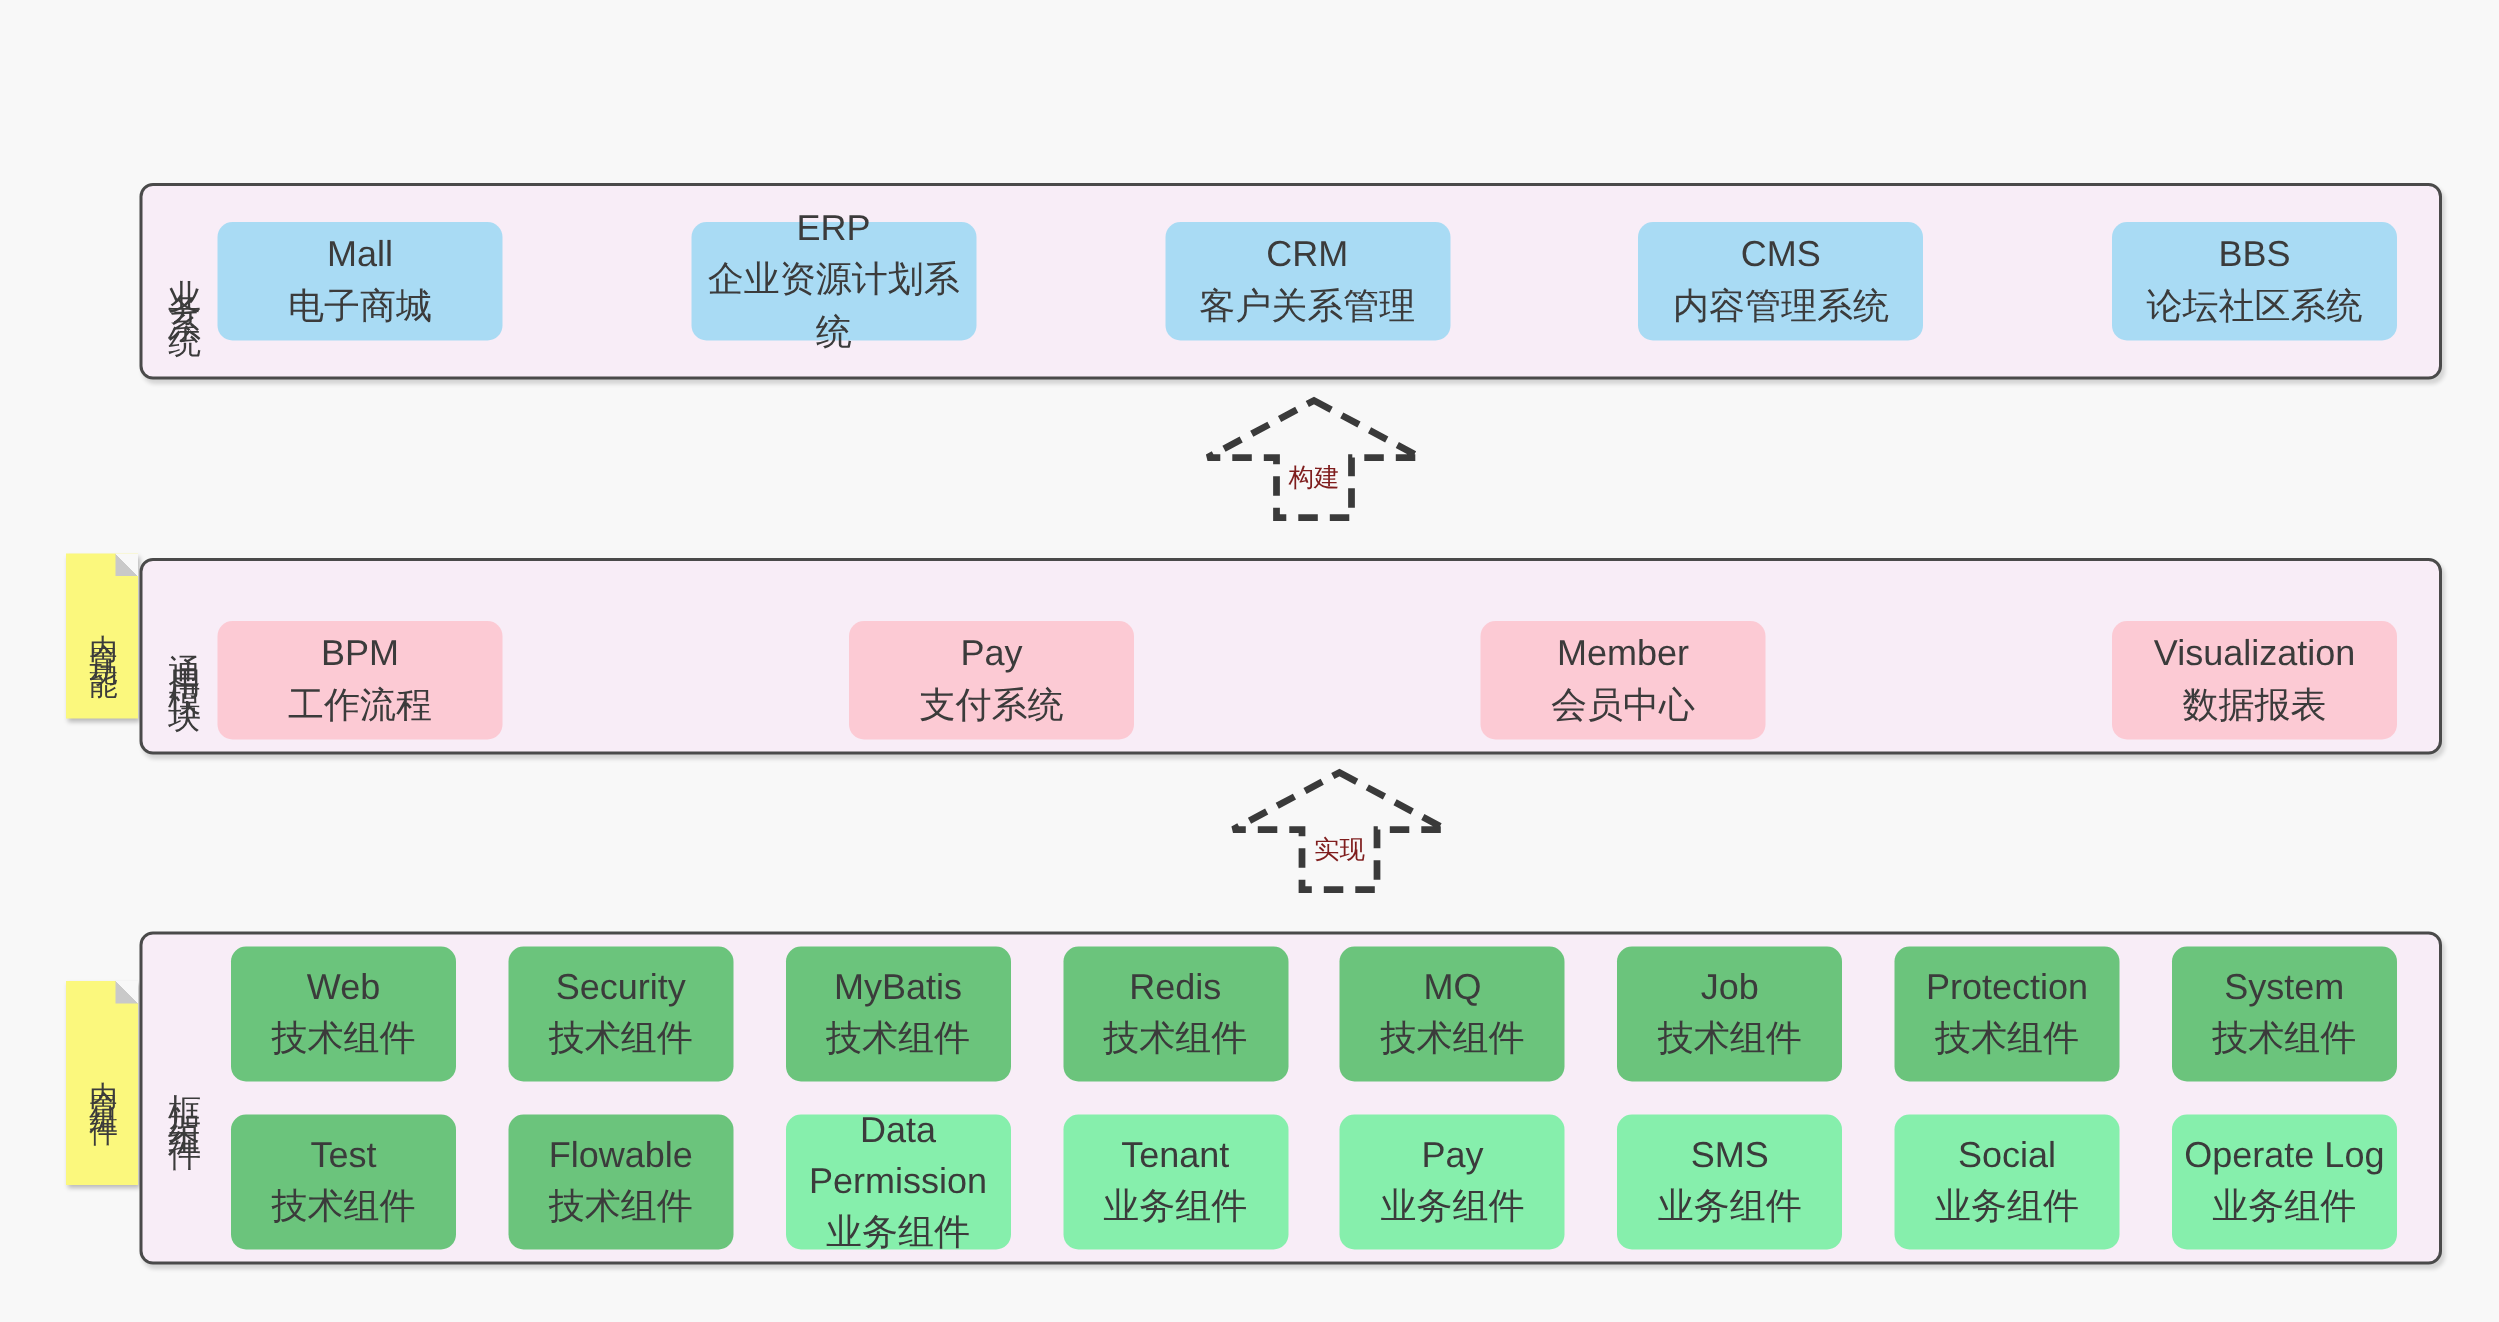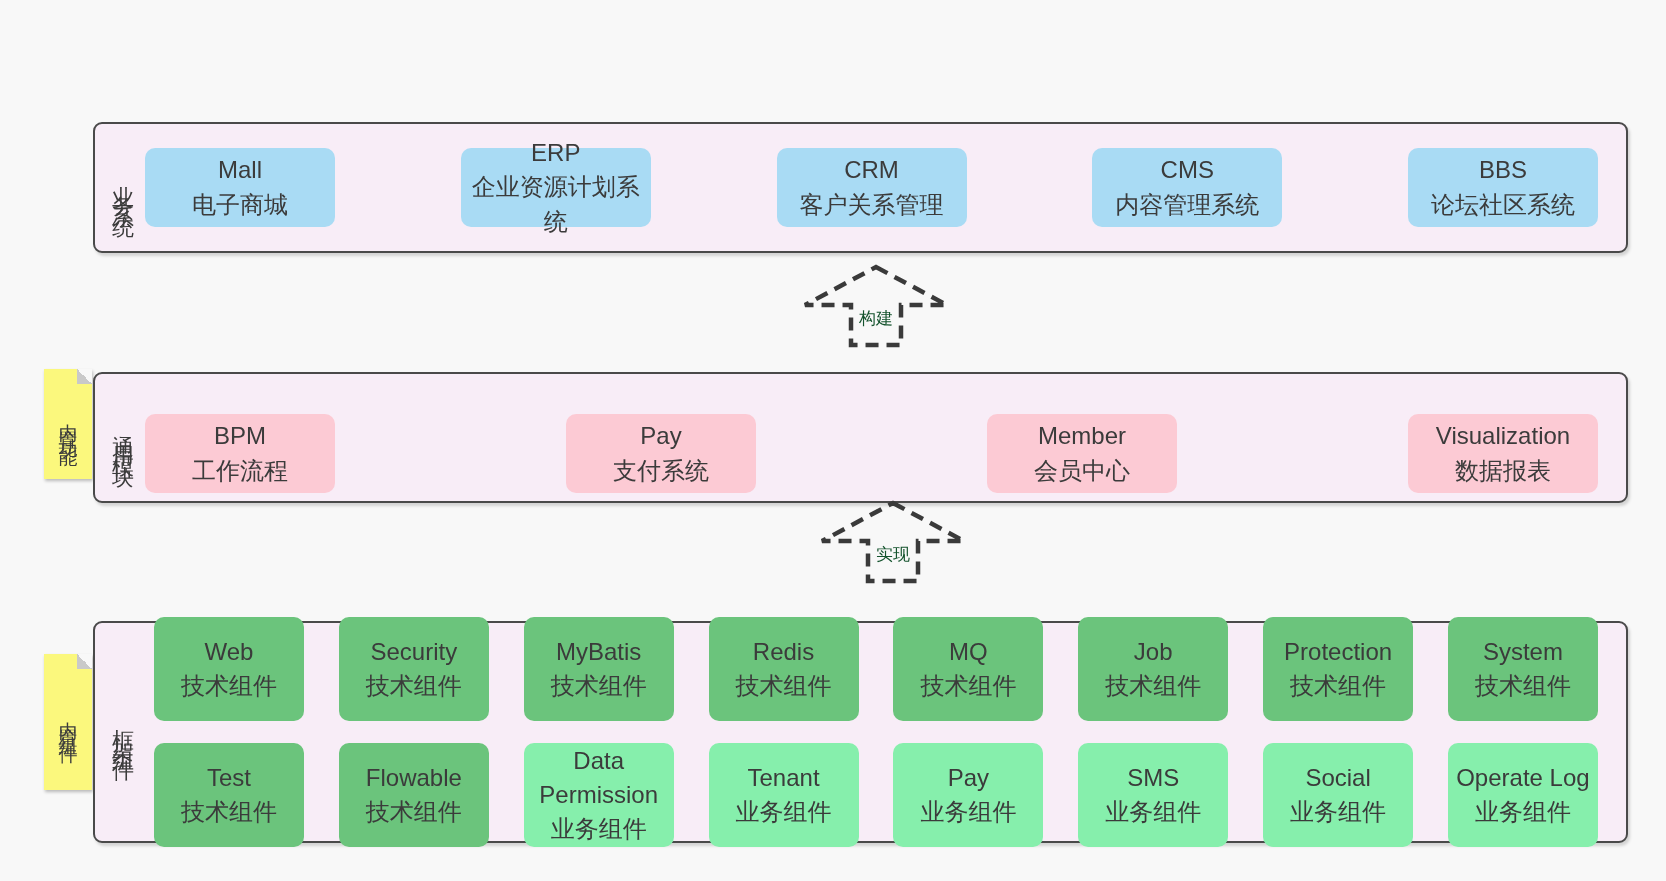--- a/index.html
+++ b/index.html
@@ -20,45 +20,45 @@
 
   .rows{position:absolute;top:0;bottom:0;left:0;right:0;
         padding:0 28px 0 50px;display:flex;flex-direction:column;
         justify-content:center;gap:22px;}
   #layer3 .rows{padding-left:59px;}
   .row{display:flex;justify-content:space-between;}
 
   .box{border-radius:10px;display:flex;flex-direction:column;justify-content:center;
        align-items:center;text-align:center;color:#3b3b3b;font-size:24px;line-height:1.42;}
   .row6 .box{width:190px;height:79px;}
-  .row8 .box{width:150px;height:104px;}
+  .row8 .box{width:150px;height:90px;}
   .blue{background:#a9dbf4;}
   .red{background:#f4696b;}
   .pink{background:#fccad4;margin-top:32px;}
   .green{background:#6bc47c;}
   .lightgreen{background:#86efac;}
 
   
   .note{position:absolute;width:48px;background:#fbf87d;
         box-shadow:1px 2px 3px rgba(0,0,0,0.25);
         display:flex;align-items:center;justify-content:center;}
   #note1{left:44px;top:369px;height:110px;}
   #note2{left:44px;top:654px;height:136px;}
   .note-fold{position:absolute;top:0;right:0;width:15px;height:15px;
              background:linear-gradient(225deg,#f8f8f8 50%,#c9c9c9 50%);}
   .note-text{writing-mode:vertical-rl;text-orientation:upright;font-size:19px;
              letter-spacing:8px;color:#3b3b3b;white-space:nowrap;}
 
   
   .arrow{position:absolute;width:150px;height:84px;}
   #arrow1{left:801px;top:264px;}
-  #arrow2{left:818px;top:500px;}
+  #arrow2{left:818px;top:512px;}
   .arrow svg{display:block;}
   .arrow-label{position:absolute;left:50%;top:42px;transform:translateX(-50%);
-               background:#f8f8f8;padding:1px 4px;font-size:17px;color:#14532d;
+               background:#f8f8f8;padding:1px 4px;font-size:17px;color:#7f1d1d;
                white-space:nowrap;}
 </style>
 </head>
 <body>
 
 <div class="stage">
 
   <div class="layer" id="layer1">
     <div class="layer-label">业务系统</div>
     <div class="rows">

